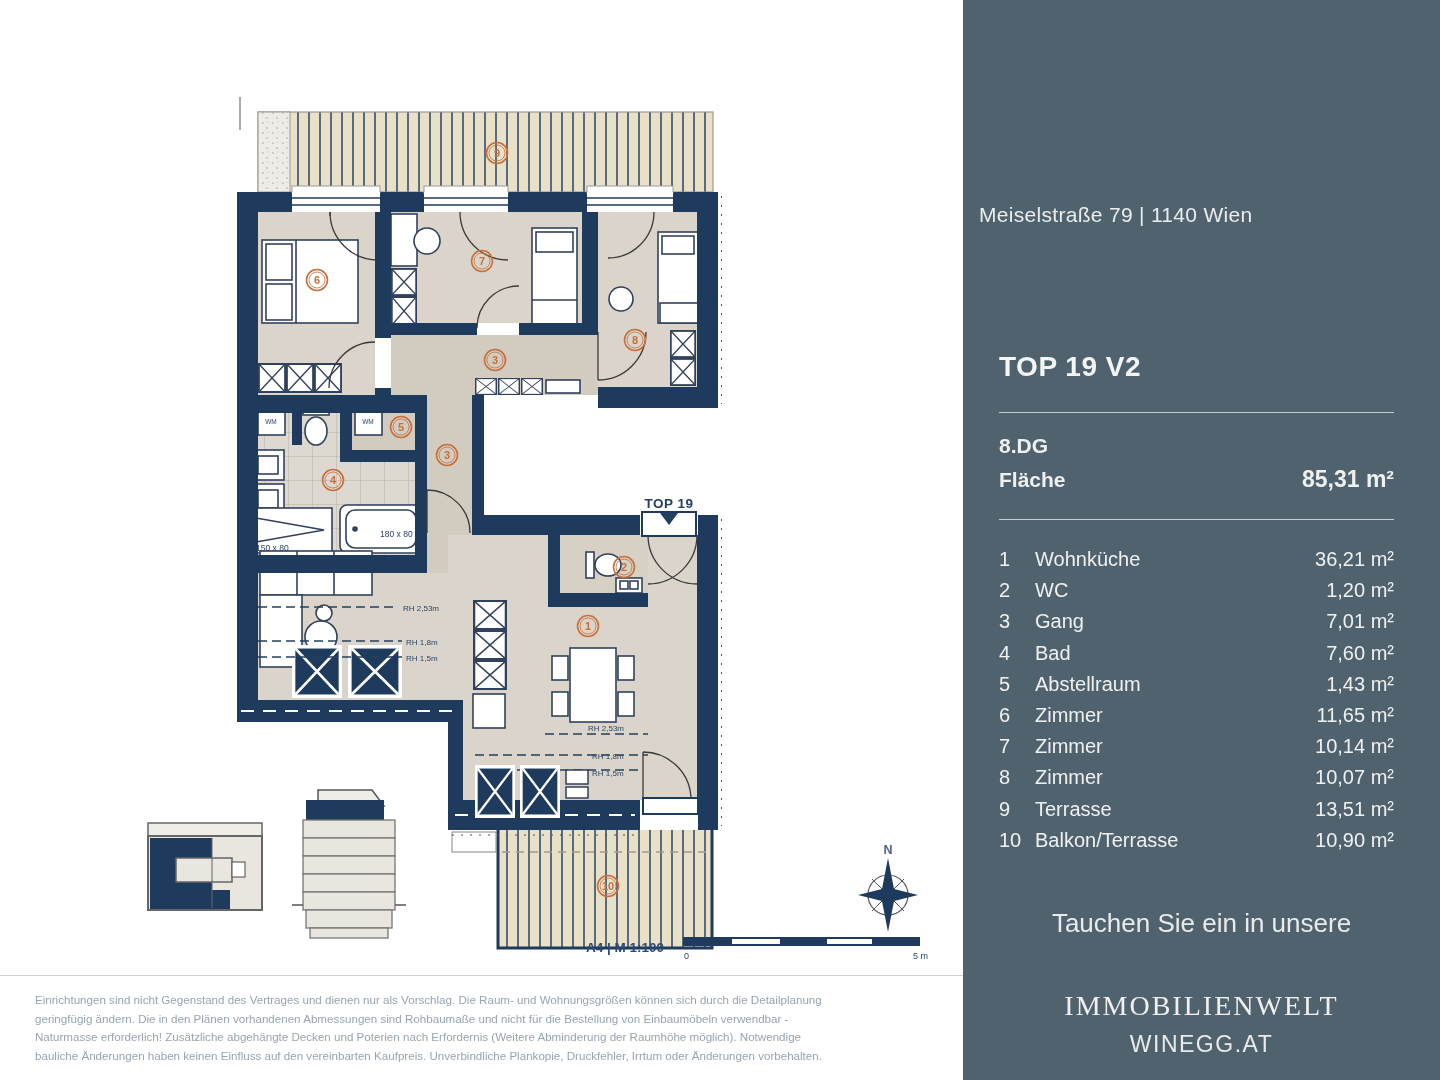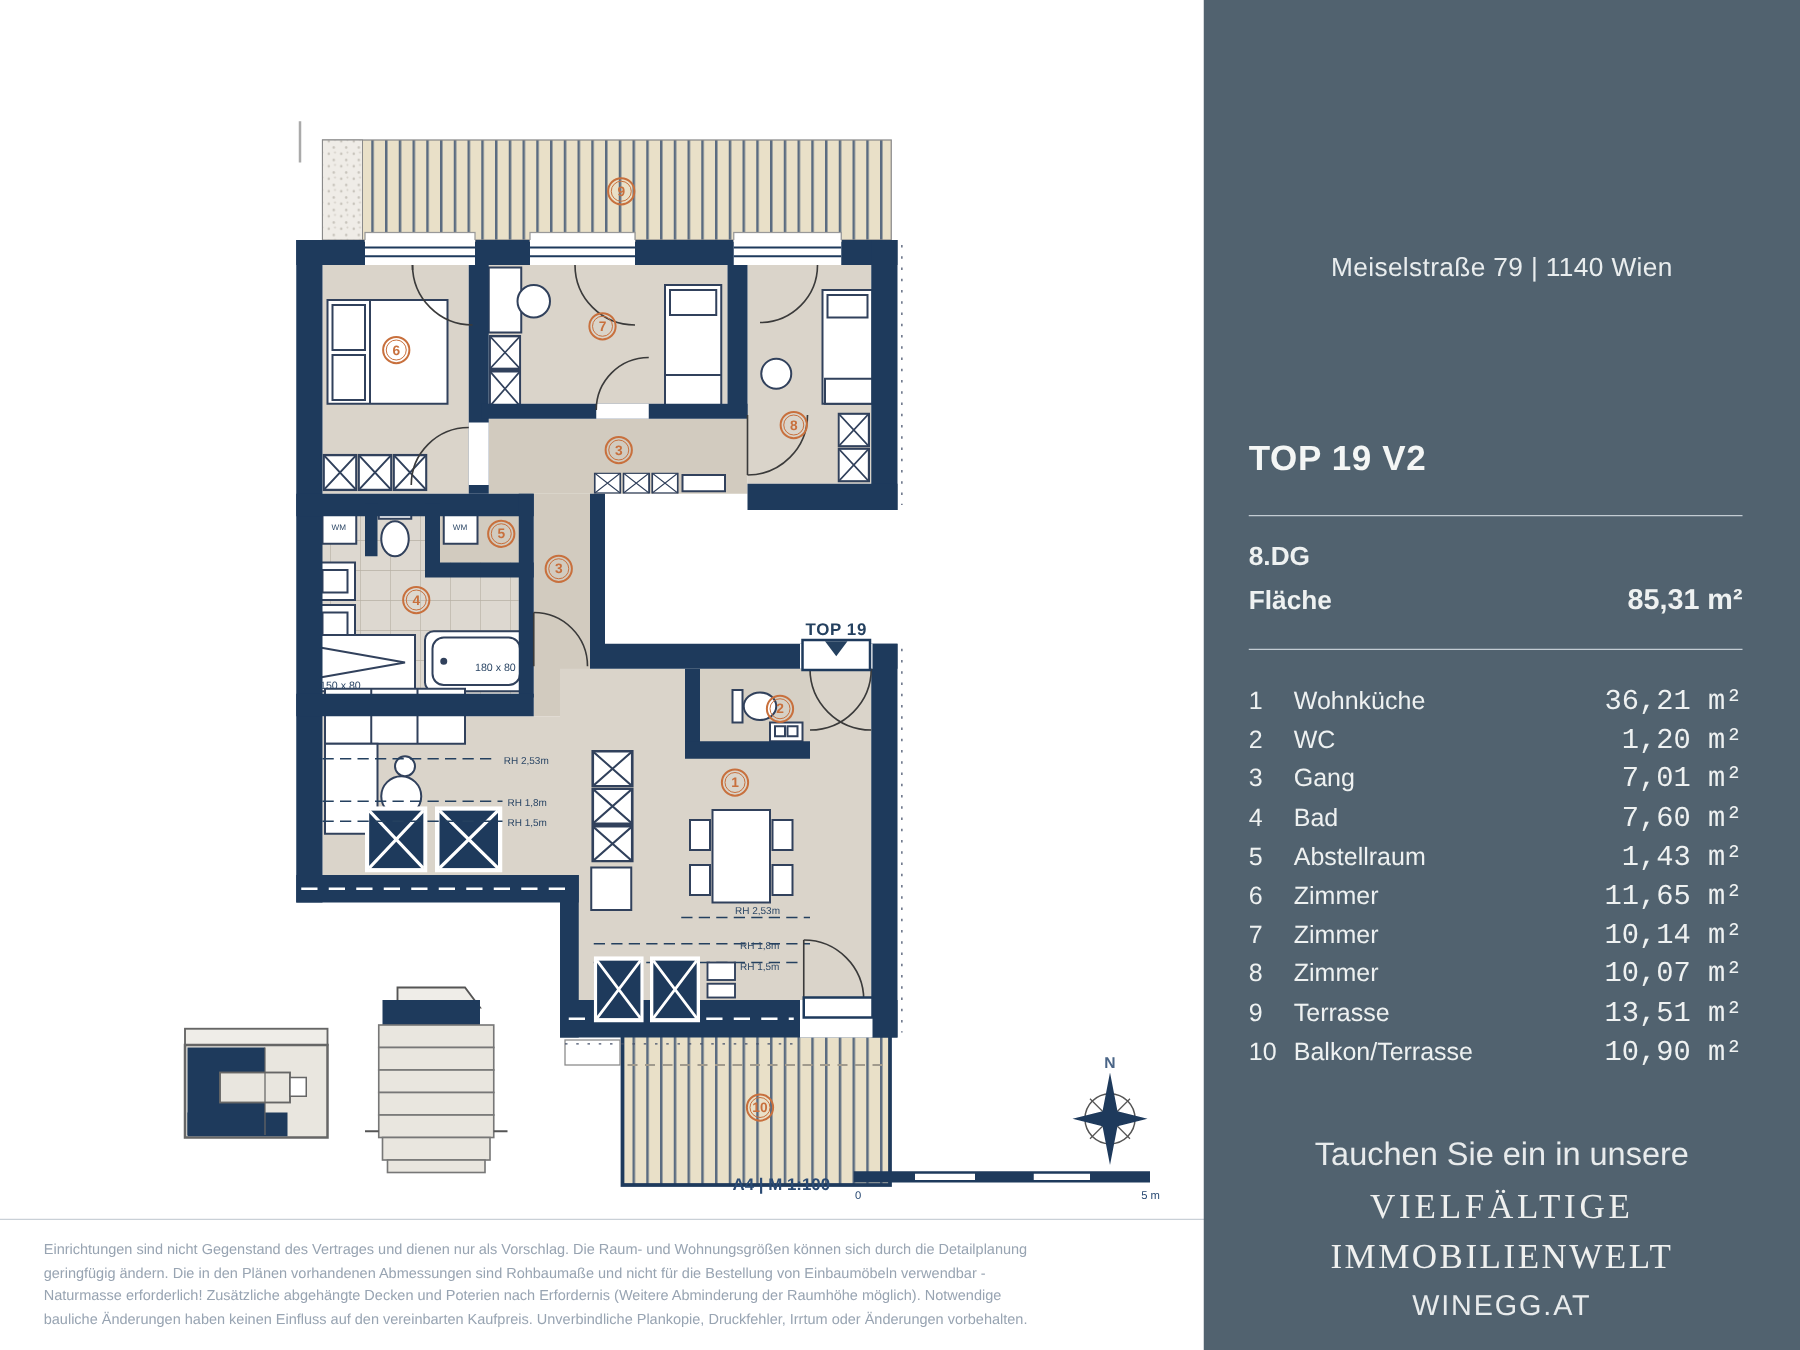--- a/index.html
+++ b/index.html
@@ -11,33 +11,33 @@
   svg text{font-family:"Liberation Sans",sans-serif;}
   .disclaimer{position:absolute;left:0;bottom:0;width:1131px;box-sizing:border-box;
       border-top:1px solid #c9d0d7;padding:15px 30px 14px 35px;
       color:#98a4b2;font-size:11.6px;line-height:1.62;}
   
   .sidebar{position:absolute;left:963px;top:0;width:477px;height:1080px;background:#51626f;color:#eef1f1;}
   .logo{position:absolute;top:68px;left:0;right:0;display:flex;justify-content:center;align-items:center;gap:18px;}
   .logo .star{width:66px;height:80px;flex:0 0 auto;}
   .brand{display:flex;flex-direction:column;line-height:1.04;}
   .brand span{font-family:"Liberation Serif",serif;font-size:33px;letter-spacing:6px;color:#f4f5f3;}
-  .address{position:absolute;top:203px;left:0;right:0;text-align:center;font-size:21px;color:#e9edee;letter-spacing:.3px;}
+  .address{position:absolute;top:203px;left:0;right:0;text-align:left;font-size:21px;color:#e9edee;letter-spacing:.3px;padding-left:16px;}
   .unit-title{position:absolute;top:351px;left:36px;font-size:28px;font-weight:bold;letter-spacing:.5px;color:#f4f6f5;}
   .hr{position:absolute;left:36px;right:46px;height:1px;background:#c3ccd3;}
   .hr1{top:412px;} .hr2{top:519px;}
   .dg{position:absolute;top:434px;left:36px;font-size:21px;font-weight:bold;}
   .flaeche{position:absolute;top:466px;left:36px;right:46px;display:flex;justify-content:space-between;align-items:baseline;}
   .flaeche .lbl{font-size:21px;font-weight:bold;}
   .flaeche .val{font-size:23px;font-weight:bold;}
   .roomtable{position:absolute;top:548px;left:36px;right:46px;}
   .rrow{display:flex;align-items:baseline;height:31.2px;font-size:20px;}
   .rrow .no{width:36px;flex:0 0 auto;}
   .rrow .nm{flex:1;}
-  .rrow .val{flex:0 0 auto;font-size:23px;font-family:Liberation Mono, monospace;}
+  .rrow .val{flex:0 0 auto;font-size:20px;}
   .tag1{position:absolute;top:908px;left:0;right:0;text-align:center;font-size:26px;color:#e8ebec;}
   .tag2{position:absolute;top:950px;left:0;right:0;text-align:center;font-family:"Liberation Serif",serif;
         font-size:28px;letter-spacing:3px;color:#eff0ef;}
   .tag3{position:absolute;top:990px;left:0;right:0;text-align:center;font-family:"Liberation Serif",serif;
         font-size:28px;letter-spacing:2px;color:#eff0ef;}
   .site{position:absolute;top:1031px;left:0;right:0;text-align:center;font-size:23px;letter-spacing:1.5px;color:#e8ebec;}
 </style>
 </head>
 <body>
 
@@ -456,17 +456,16 @@
           <span class="val">13,51 m²</span>
         </div>
         <div class="rrow">
           <span class="no">10</span>
           <span class="nm">Balkon/Terrasse</span>
           <span class="val">10,90 m²</span>
         </div>
       </div>
 
     <div class="tag1">Tauchen Sie ein in unsere</div>
-    <div class="tag2">VIELFÄLTIGE</div>
     <div class="tag3">IMMOBILIENWELT</div>
     <div class="site">WINEGG.AT</div>
   </aside>
 </div>
 
 </body></html>

